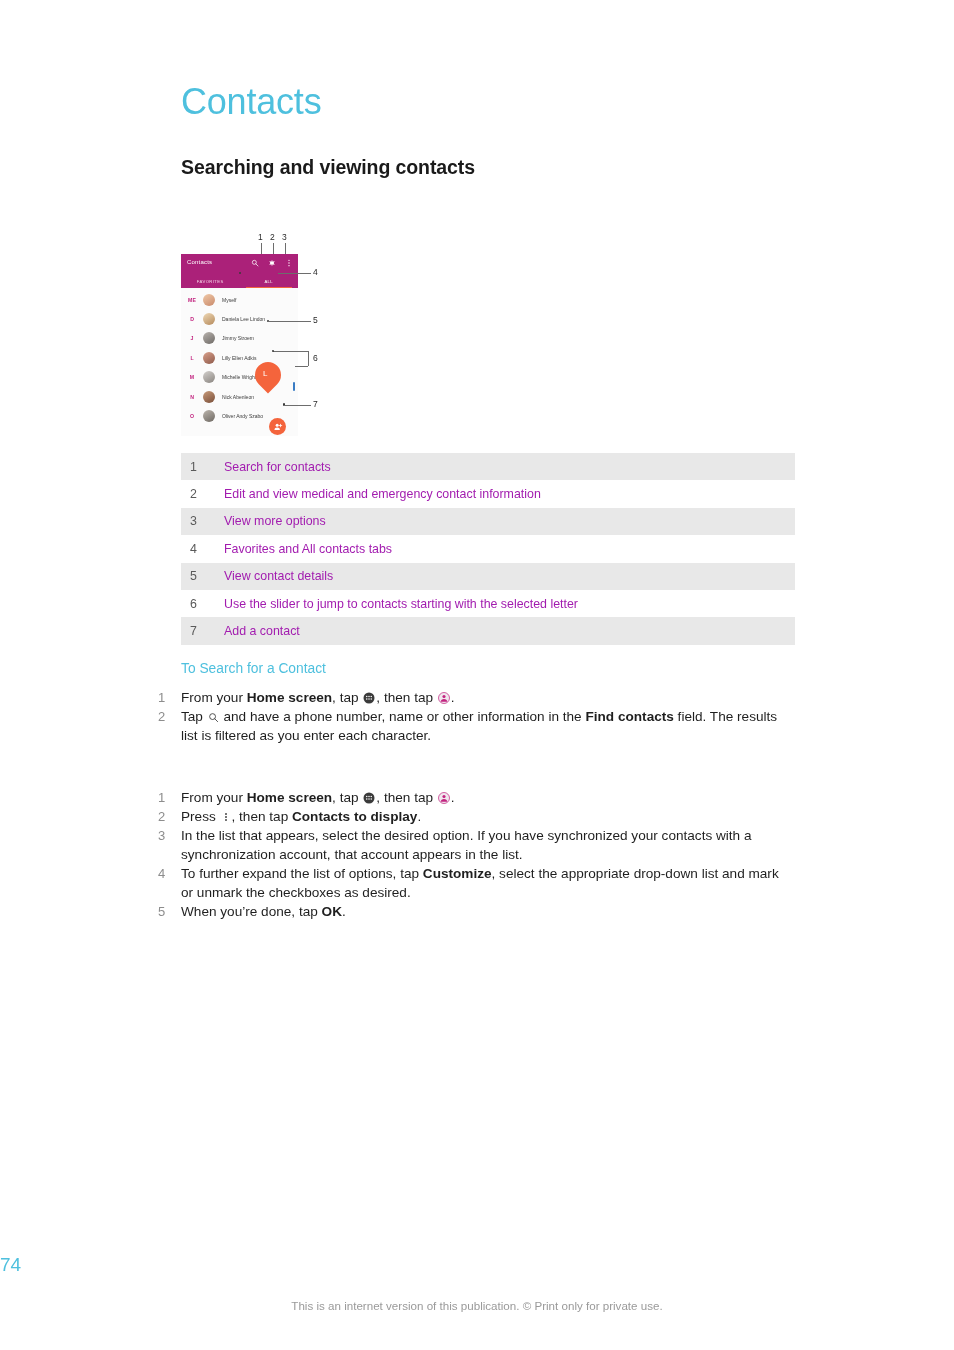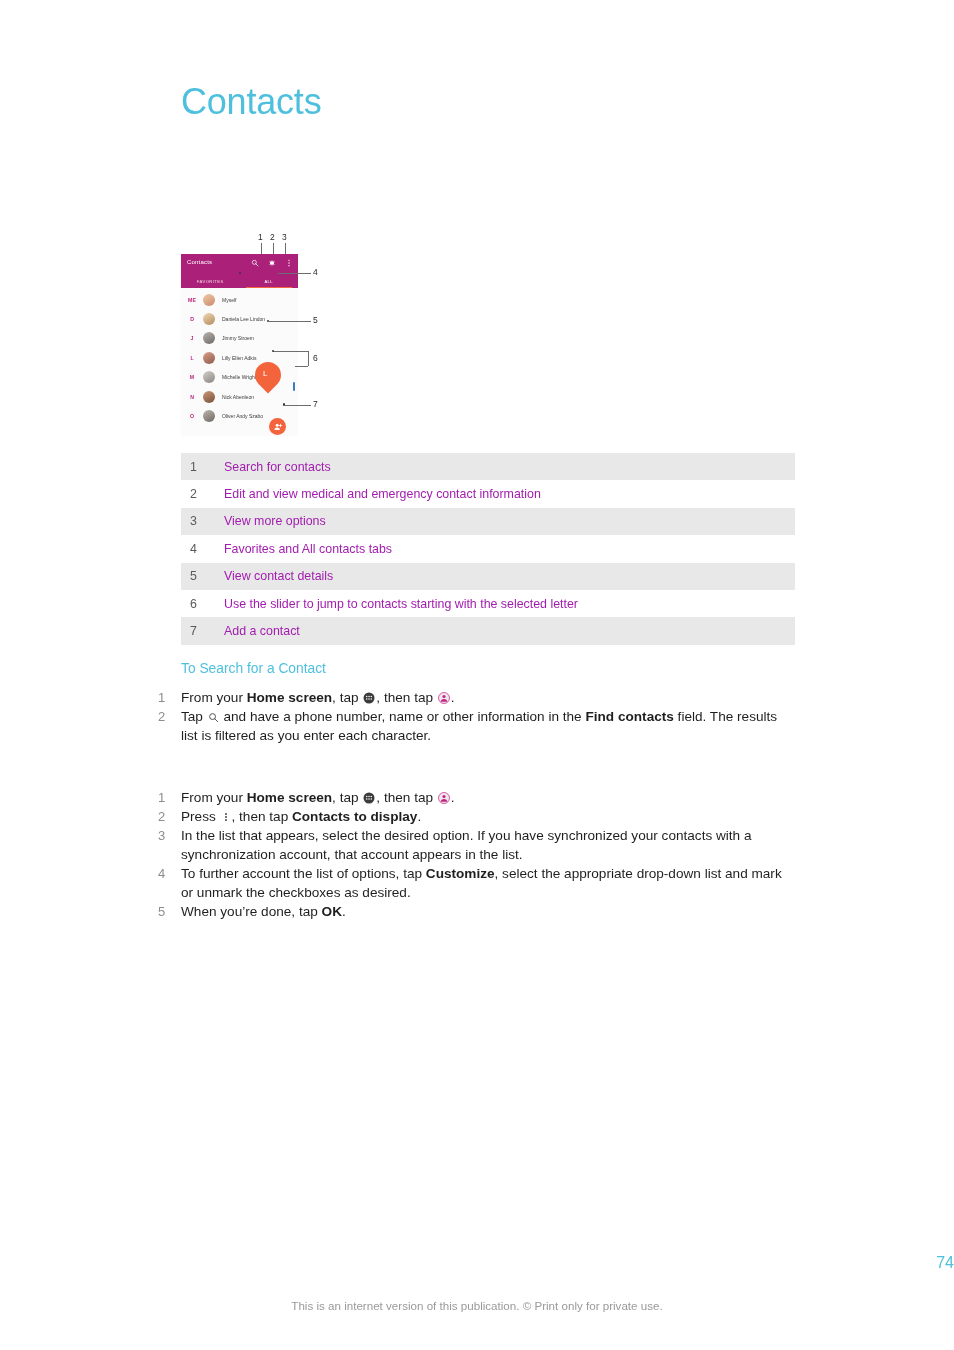--- a/index.html
+++ b/index.html
@@ -255,40 +255,41 @@
     display: inline-block;
     vertical-align: -2px;
     margin: 0 1px;
   }
 
   
   .page-number {
     position: absolute;
     left: 0; right: 0;
     top: 1254px;
-    text-align: right;
-    font-size: 16px;
+    text-align: left;
+    font-size: 19px;
     color: #4ec0de;
   }
   .footer-note {
     position: absolute;
     left: 0; right: 0;
     top: 1299px;
     text-align: center;
     font-size: 11.6px;
     color: #9a9a9a;
   }
 </style>
 </head>
 <body>
 
 <div class="page">
 
   <div class="chapter-title">Contacts</div>
 
+  <div class="section-title">Searching and viewing contacts</div>
 
   <div class="illus">
 
     <div class="callout" style="left:77px; top:0px;">1</div>
     <div class="callout" style="left:89px; top:0px;">2</div>
     <div class="callout" style="left:101px; top:0px;">3</div>
     <div class="leader v" style="left:79.5px; top:11px; height:15px;"></div>
     <div class="leader v" style="left:91.5px; top:11px; height:15px;"></div>
     <div class="leader v" style="left:103.5px; top:11px; height:15px;"></div>
     <div class="dot" style="left:78.5px; top:25px;"></div>
@@ -476,21 +477,21 @@
             <circle cx="6" cy="12" r="1.9" fill="#3b3b3b"></circle>
             <circle cx="6" cy="18" r="1.9" fill="#3b3b3b"></circle>
           </svg><span>, then tap </span><span class="b">Contacts to display</span><span>.</span></div>
     </div>
     <div class="step">
       <div class="sn">3</div>
       <div class="st">In the list that appears, select the desired option. If you have synchronized your contacts with a synchronization account, that account appears in the list.</div>
     </div>
     <div class="step">
       <div class="sn">4</div>
-      <div class="st"><span>To further account the list of options, tap </span><span class="b">Customize</span><span>, select the appropriate drop-down list and mark or unmark the checkboxes as desired.</span></div>
+      <div class="st"><span>To further expand the list of options, tap </span><span class="b">Customize</span><span>, select the appropriate drop-down list and mark or unmark the checkboxes as desired.</span></div>
     </div>
     <div class="step">
       <div class="sn">5</div>
       <div class="st"><span>When you’re done, tap </span><span class="b">OK</span><span>.</span></div>
     </div>
   </div>
 
   <div class="page-number">74</div>
   <div class="footer-note">This is an internet version of this publication. © Print only for private use.</div>
 

